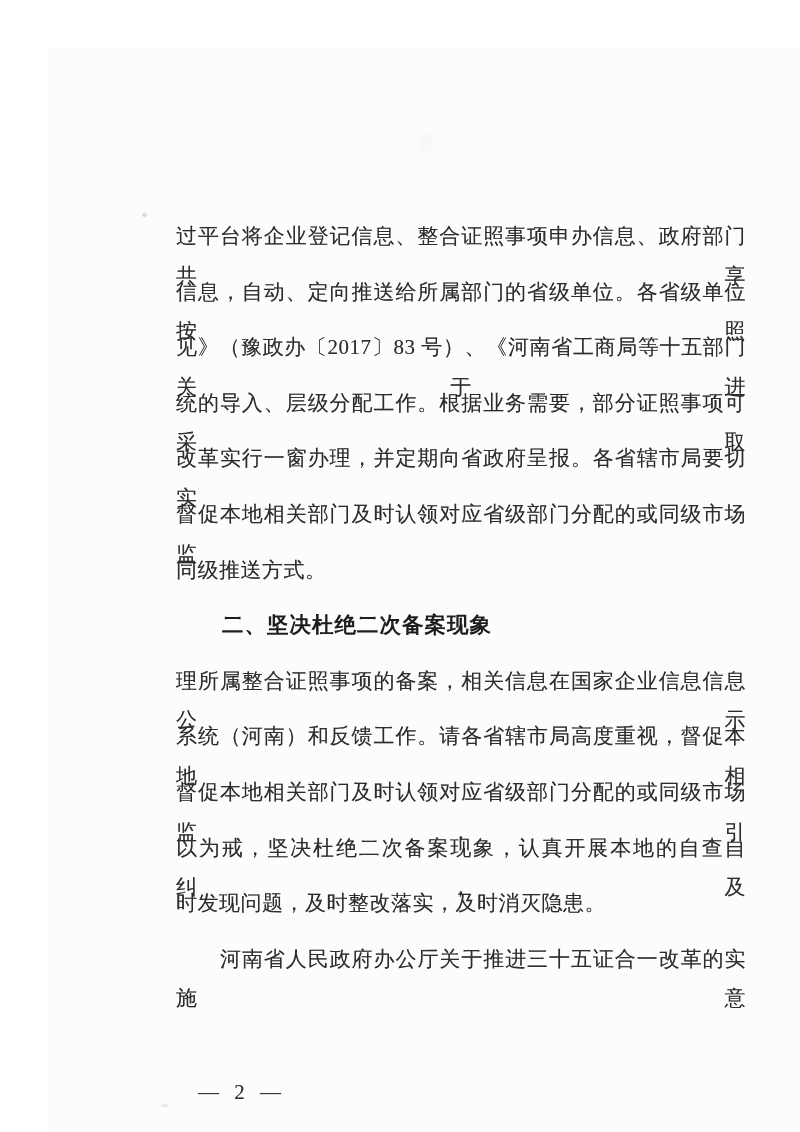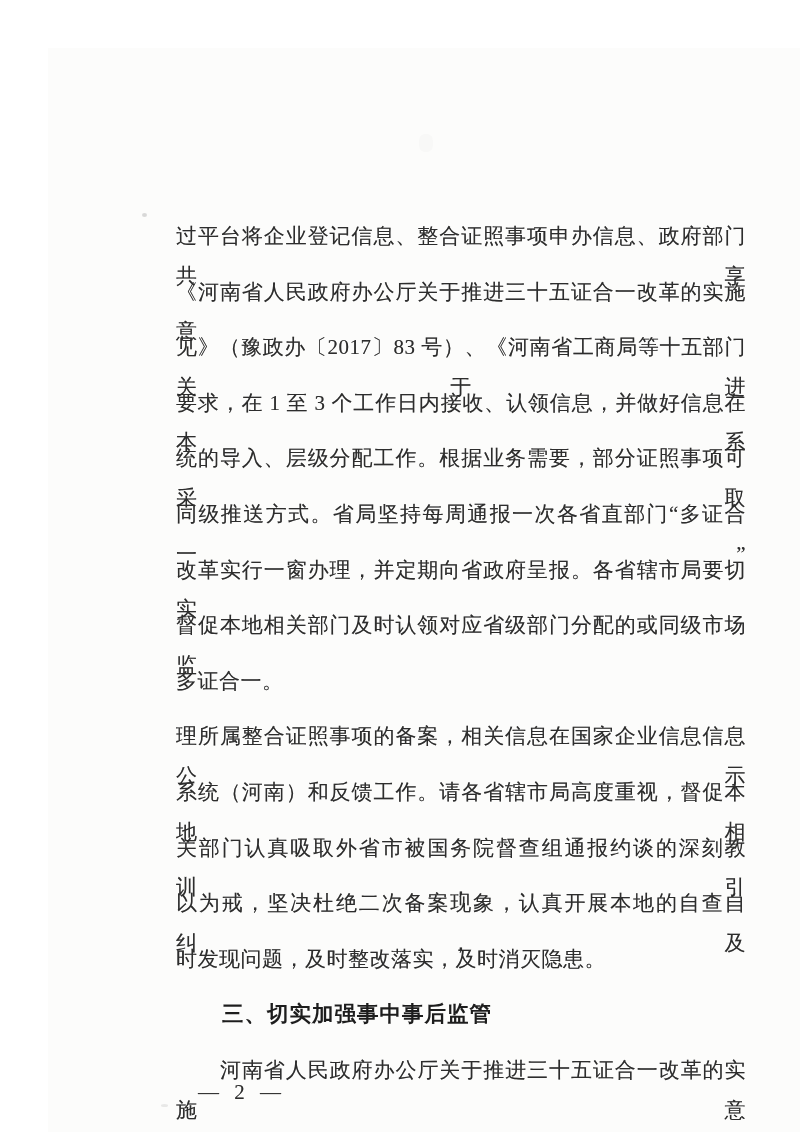--- a/index.html
+++ b/index.html
@@ -84,34 +84,32 @@
 
 <div class="page">
 
   <div class="speck speck-1"></div>
   <div class="speck speck-2"></div>
   <div class="speck speck-3"></div>
   <div class="edge-shade"></div>
 
   <section class="body-text">
     <p class="ln fill">过平台将企业登记信息、整合证照事项申办信息、政府部门共享</p>
-    <p class="ln fill">《河南省人民政府办公厅关于推进三十五证合一改革的实施意</p>
+    <p class="ln fill">信息，自动、定向推送给所属部门的省级单位。各省级单位按照</p>
     <p class="ln fill">见》（豫政办〔2017〕83 号）、《河南省工商局等十五部门关于进</p>
-    <p class="ln fill">要求，在 1 至 3 个工作日内接收、认领信息，并做好信息在本系</p>
     <p class="ln fill">统的导入、层级分配工作。根据业务需要，部分证照事项可采取</p>
-    <p class="ln fill">同级推送方式。省局坚持每周通报一次各省直部门“多证合一”</p>
     <p class="ln fill">改革实行一窗办理，并定期向省政府呈报。各省辖市局要切实</p>
     <p class="ln fill">督促本地相关部门及时认领对应省级部门分配的或同级市场监</p>
-    <p class="ln">多证合一。</p>
+    <p class="ln">同级推送方式。</p>
+    <p class="ln heading">二、坚决杜绝二次备案现象</p>
     <p class="ln fill">理所属整合证照事项的备案，相关信息在国家企业信息信息公示</p>
     <p class="ln fill">系统（河南）和反馈工作。请各省辖市局高度重视，督促本地相</p>
-    <p class="ln fill">关部门认真吸取外省市被国务院督查组通报约谈的深刻教训，引</p>
+    <p class="ln fill">督促本地相关部门及时认领对应省级部门分配的或同级市场监，引</p>
     <p class="ln fill">以为戒，坚决杜绝二次备案现象，认真开展本地的自查自纠，及</p>
     <p class="ln">时发现问题，及时整改落实，及时消灭隐患。</p>
-    <p class="ln heading">三、切实加强事中事后监管</p>
     <p class="ln fill indent">河南省人民政府办公厅关于推进三十五证合一改革的实施意</p>
   </section>
 
   <footer class="footer">
     <span class="page-num">— 2 —</span>
   </footer>
 
 </div>
 
 </body></html>

